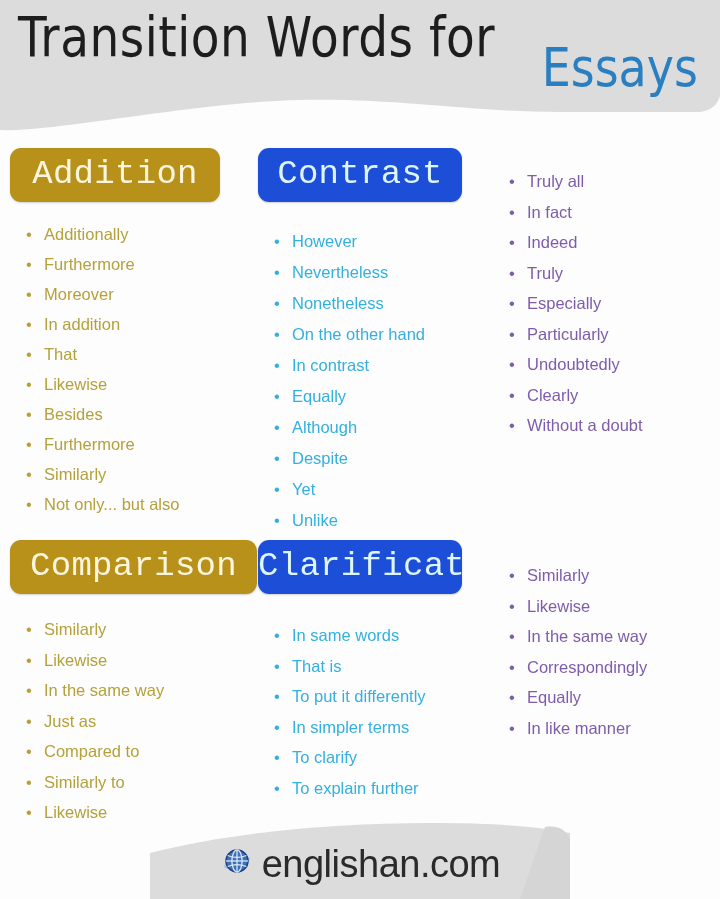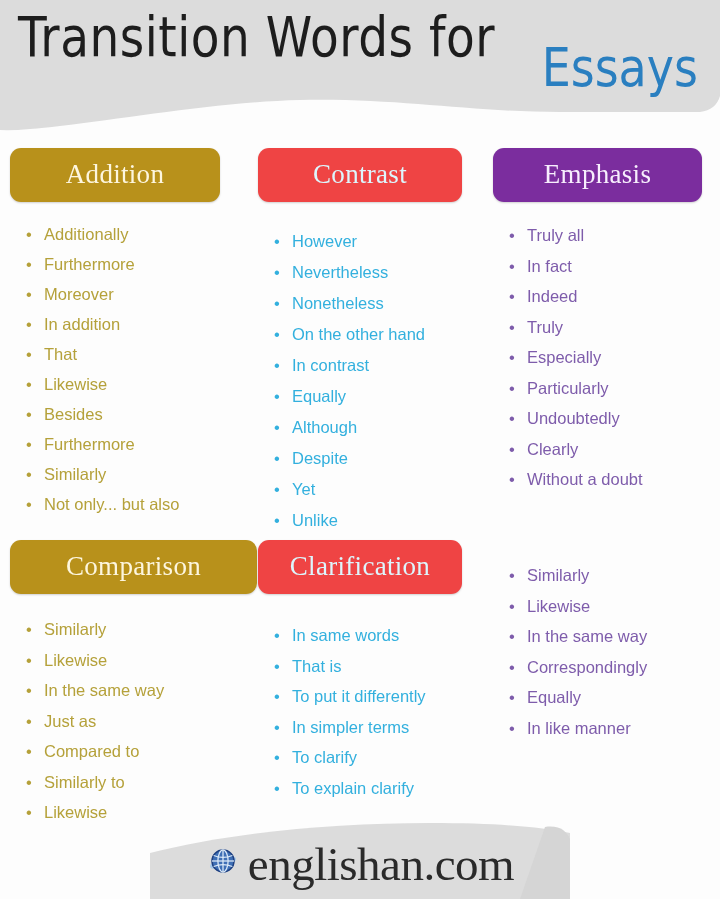--- a/index.html
+++ b/index.html
@@ -75,34 +75,34 @@
   .col-0 { width: 250px; padding-left: 10px; }
   .col-1 { width: 243px; padding-left: 8px; }
   .col-2 { width: 227px; padding-left: 0px; }
 
   .cat-pill {
     display: block;
     box-sizing: border-box;
     height: 54px;
     border-radius: 11px;
     text-align: center;
-    font-family: Liberation Serif, serif;
-    font-size: 27px;
+    font-family: Liberation Mono, monospace;
+    font-size: 34px;
     line-height: 52px;
     letter-spacing: 0.3px;
     white-space: nowrap;
     overflow: hidden;
     box-shadow: 0 1px 2px rgba(0,0,0,0.18);
   }
   .pill-gold {
     background: #b8911b;
     color: #fdf6df;
   }
   .pill-blue {
-    background: #ef4444;
+    background: #1d4ed8;
     color: #ddf6fd;
   }
   .pill-purple {
     background: #7b2d9e;
     color: #f7eefd;
   }
   .w-addition    { width: 210px; }
   .w-contrast    { width: 204px; }
   .w-emphasis    { width: 209px; }
   .w-comparison  { width: 247px; }
@@ -169,22 +169,22 @@
     justify-content: center;
     gap: 8px;
   }
   .globe-icon {
     width: 34px;
     height: 34px;
     display: block;
     margin-top: 6px;
   }
   .footer-text {
-    font-family: Liberation Serif, serif;
-    font-size: 47px;
+    font-family: Liberation Sans, sans-serif;
+    font-size: 38px;
     color: #2a2a2a;
     letter-spacing: -0.5px;
     margin-top: 12px;
     white-space: nowrap;
   }
 </style>
 </head>
 <body>
 
 <div class="header-wrap">
@@ -228,21 +228,20 @@
         <li><span class="bullet">•</span><span>In contrast</span></li>
         <li><span class="bullet">•</span><span>Equally</span></li>
         <li><span class="bullet">•</span><span>Although</span></li>
         <li><span class="bullet">•</span><span>Despite</span></li>
         <li><span class="bullet">•</span><span>Yet</span></li>
         <li><span class="bullet">•</span><span>Unlike</span></li>
       </ul>
     </div>
 
     <div class="col col-2">
-      <div class="cat-pill pill-purple w-emphasis">Emphasis</div>
       <ul class="word-list list-purple list-emphasis">
         <li><span class="bullet">•</span><span>Truly all</span></li>
         <li><span class="bullet">•</span><span>In fact</span></li>
         <li><span class="bullet">•</span><span>Indeed</span></li>
         <li><span class="bullet">•</span><span>Truly</span></li>
         <li><span class="bullet">•</span><span>Especially</span></li>
         <li><span class="bullet">•</span><span>Particularly</span></li>
         <li><span class="bullet">•</span><span>Undoubtedly</span></li>
         <li><span class="bullet">•</span><span>Clearly</span></li>
         <li><span class="bullet">•</span><span>Without a doubt</span></li>
@@ -266,21 +265,21 @@
     </div>
 
     <div class="col col-1">
       <div class="cat-pill pill-blue w-clarification">Clarification</div>
       <ul class="word-list list-blue list-clarification">
         <li><span class="bullet">•</span><span>In same words</span></li>
         <li><span class="bullet">•</span><span>That is</span></li>
         <li><span class="bullet">•</span><span>To put it differently</span></li>
         <li><span class="bullet">•</span><span>In simpler terms</span></li>
         <li><span class="bullet">•</span><span>To clarify</span></li>
-        <li><span class="bullet">•</span><span>To explain clarify</span></li>
+        <li><span class="bullet">•</span><span>To explain further</span></li>
       </ul>
     </div>
 
     <div class="col col-2">
       <ul class="word-list list-purple list-similarity">
         <li><span class="bullet">•</span><span>Similarly</span></li>
         <li><span class="bullet">•</span><span>Likewise</span></li>
         <li><span class="bullet">•</span><span>In the same way</span></li>
         <li><span class="bullet">•</span><span>Correspondingly</span></li>
         <li><span class="bullet">•</span><span>Equally</span></li>

